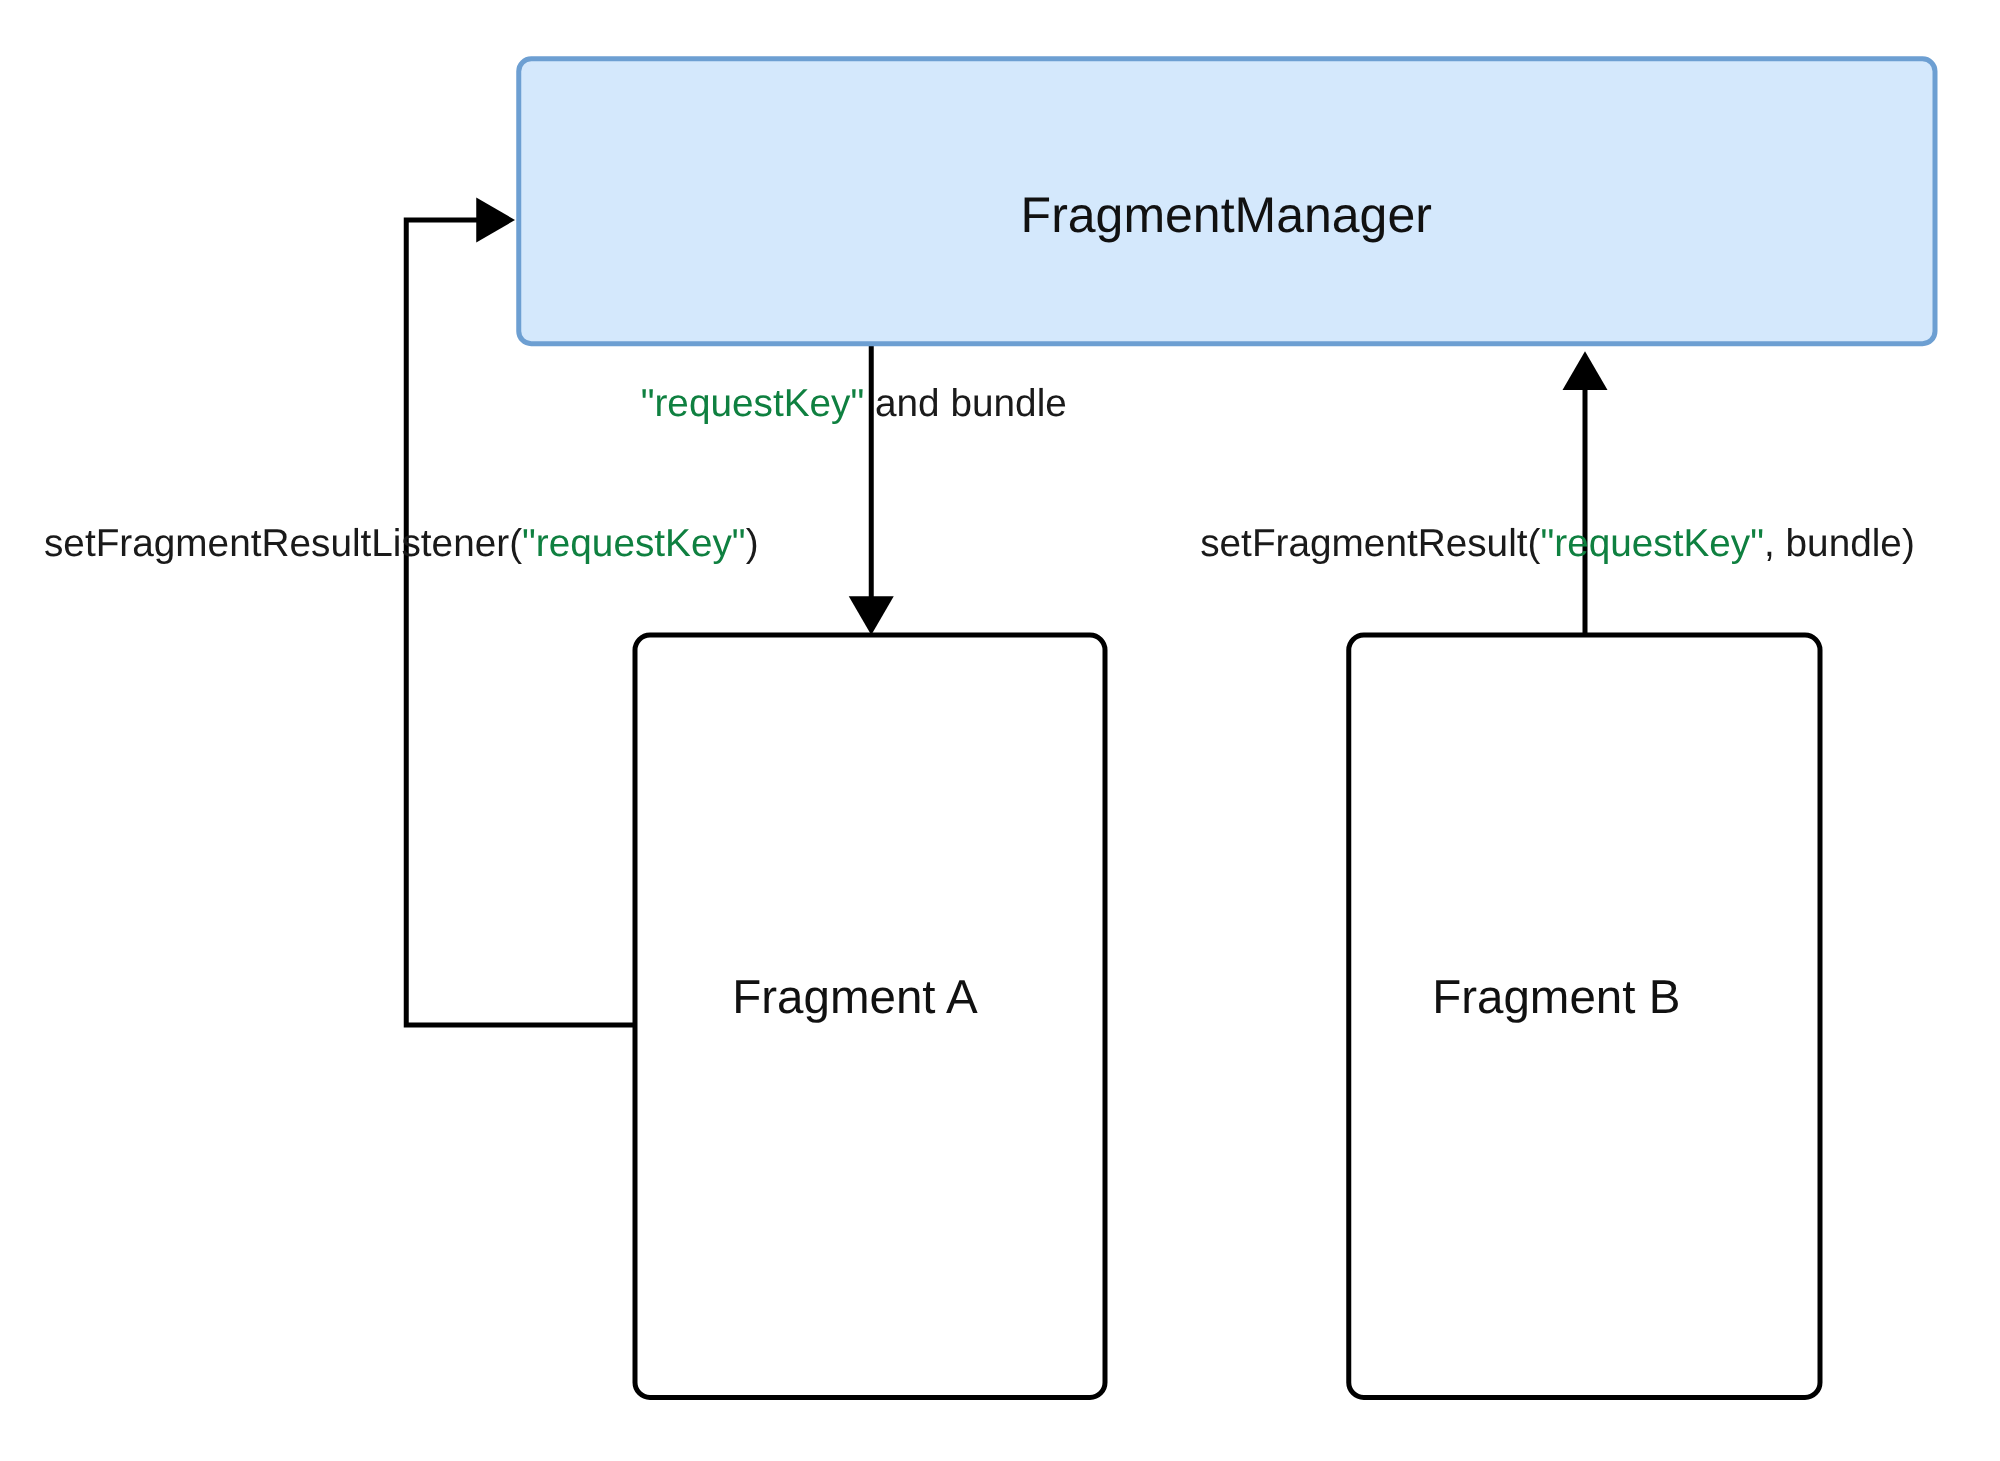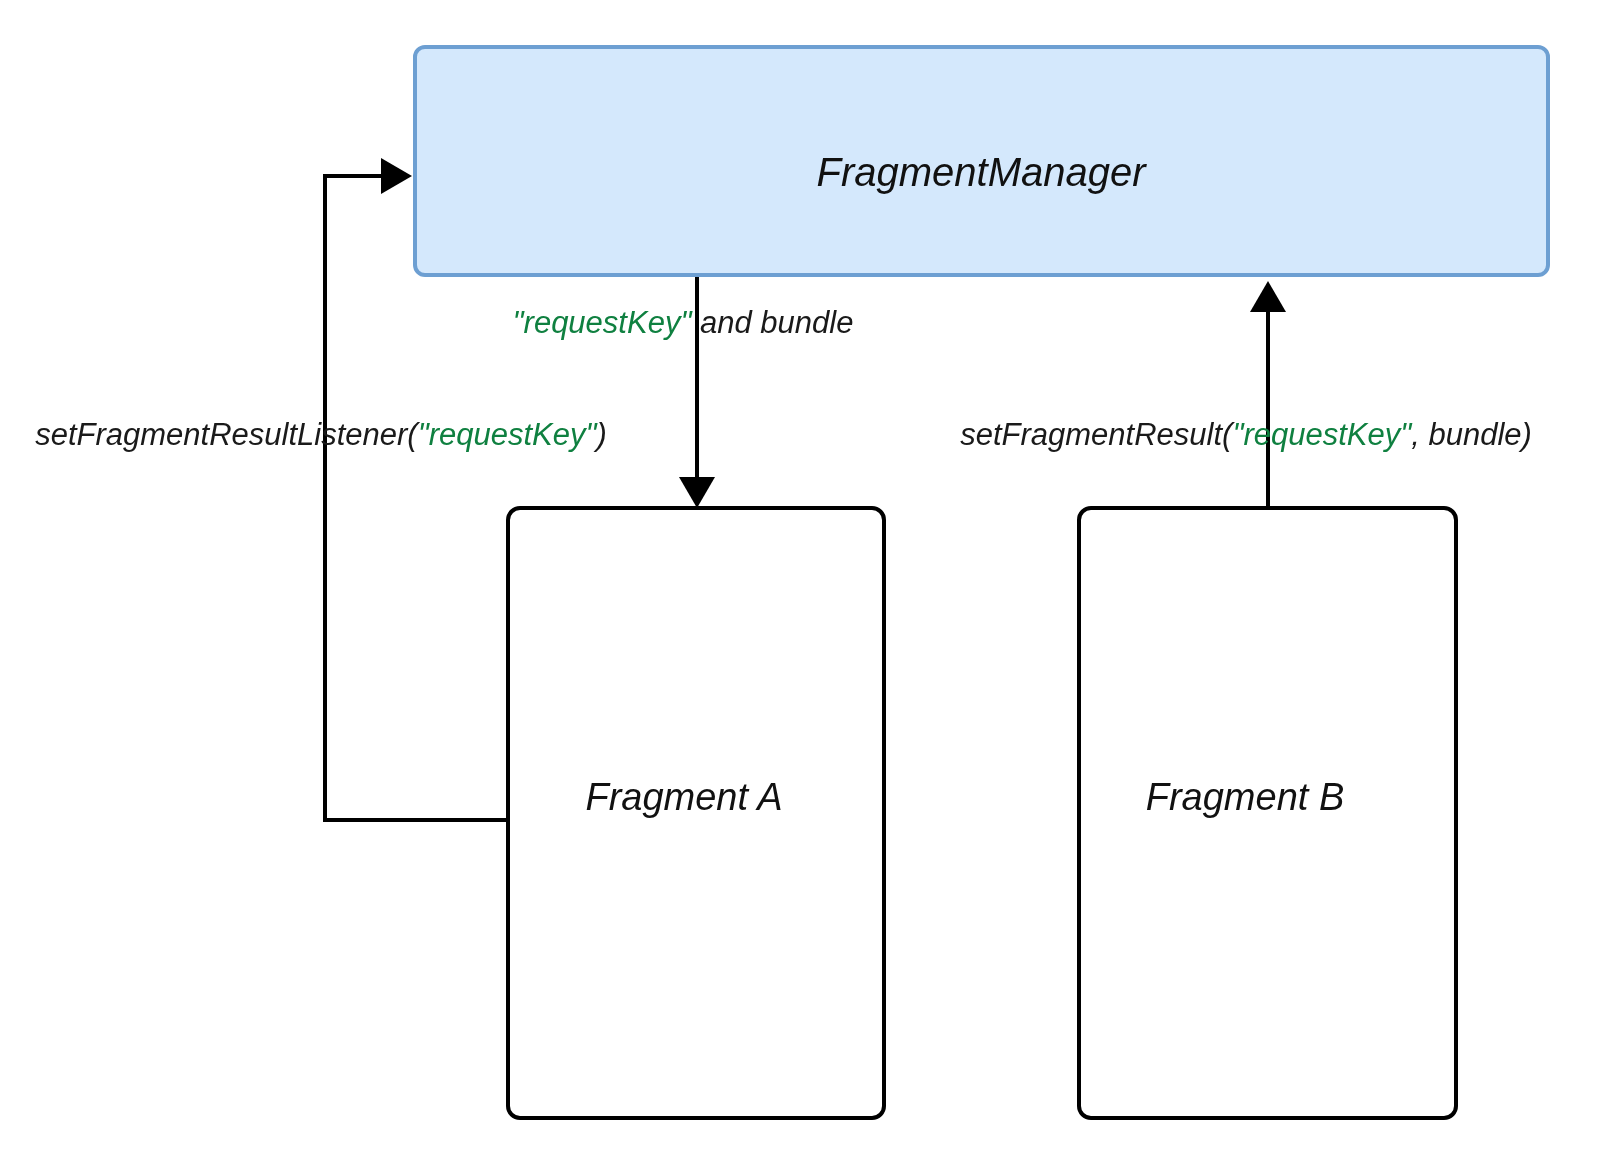--- a/index.html
+++ b/index.html
@@ -9,21 +9,20 @@
   }
   body {
     font-family: "Liberation Sans", sans-serif;
   }
   #canvas {
     position: relative;
     width: 1600px;
     height: 1169px;
     background: #ffffff;
     overflow: hidden;
-    font-style: italic;
   }
   #diagram-svg {
     position: absolute;
     left: 0;
     top: 0;
     width: 1600px;
     height: 1169px;
   }
   .node-label {
     font-family: "Liberation Sans", sans-serif;

